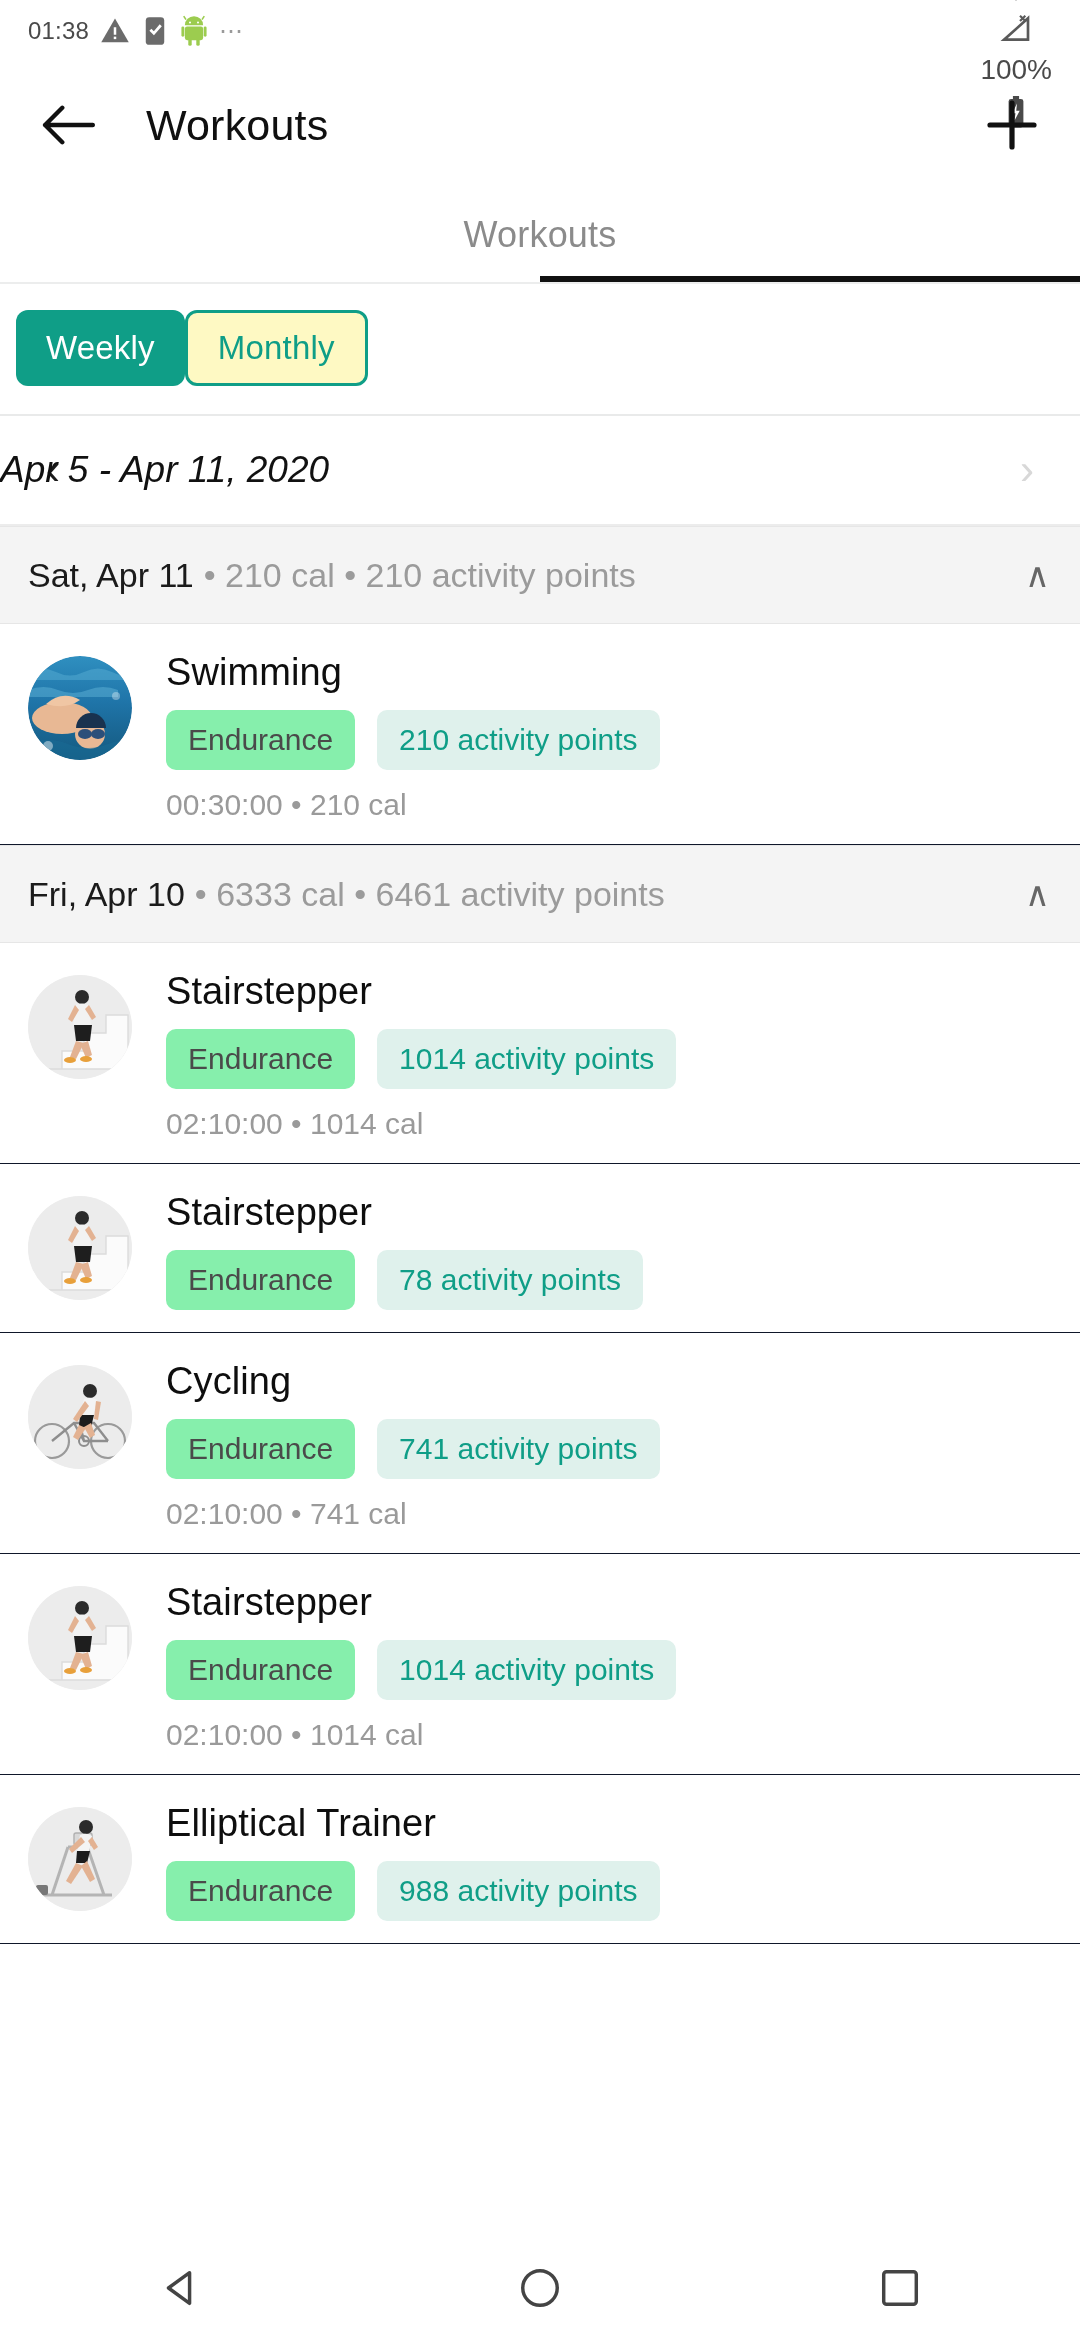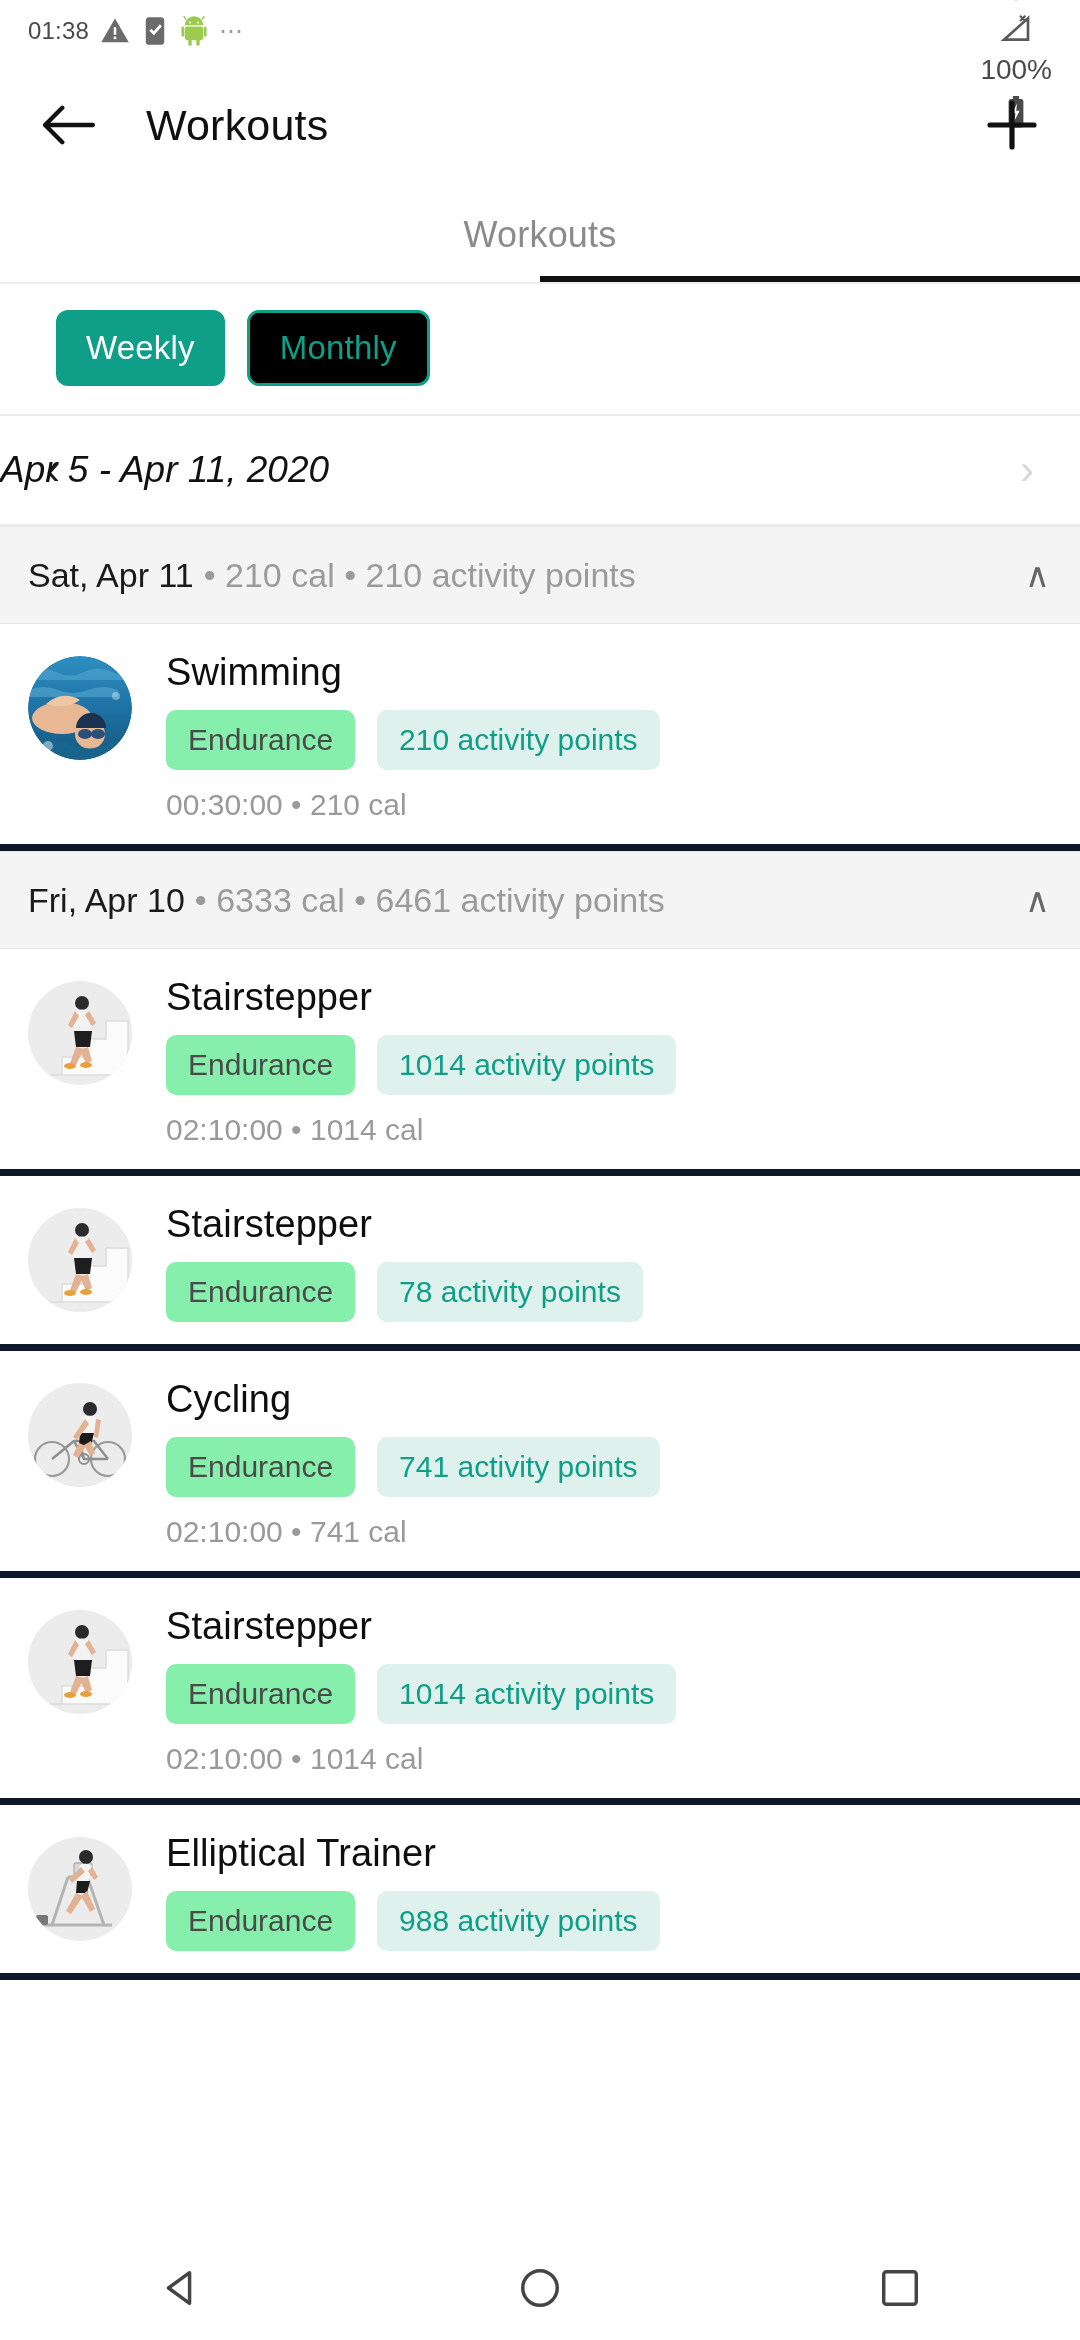--- a/index.html
+++ b/index.html
@@ -73,34 +73,34 @@
   .tab-indicator {
     position:absolute;
     bottom:0; left:50%;
     width:50%; height:6px;
     background:#111;
   }
 
   
   .filterbar {
     background:#fff;
-    padding:26px 38px 28px 56px;
-    display:flex; gap:22px;
+    padding:26px 38px 28px 16px;
+    display:flex; 
     border-bottom:2px solid #e9eaea;
   }
   .seg {
     height:76px;
     border-radius:12px;
     display:flex; align-items:center; justify-content:center;
     padding:0 30px;
     font-size:33px;
     letter-spacing:0.2px;
   }
   .seg.on  { background:#0f9e87; color:#fff; }
-  .seg.off { background:#000000; color:#0f9e87; border:3px solid #0f9e87; }
+  .seg.off { background:#fef9c3; color:#0f9e87; border:3px solid #0f9e87; }
 
   
   .datenav {
     height:110px;
     background:#fff;
     display:flex; align-items:center;
     padding:0 46px;
     border-bottom:2px solid #ececec;
     position:relative;
   }
@@ -127,21 +127,21 @@
   }
   .dayhead .d-date { font-size:34px; color:#1b1b1b; }
   .dayhead .d-meta { font-size:34px; color:#9b9b9b; margin-left:10px; }
   .dayhead .d-chev { margin-left:auto; font-size:34px; color:#666; }
 
   
   .wrow {
     display:flex;
     padding:26px 42px 22px 28px;
     background:#fff;
-    border-bottom:7px solid #0f172a;
+    border-bottom:1px solid #0f172a;
     align-items:flex-start;
     justify-content:space-between;
   }
   .wrow:first-of-type { border-top:none; }
   .thumb {
     width:104px; height:104px;
     border-radius:50%;
     flex:0 0 auto;
     margin-top:6px;
     overflow:hidden;

